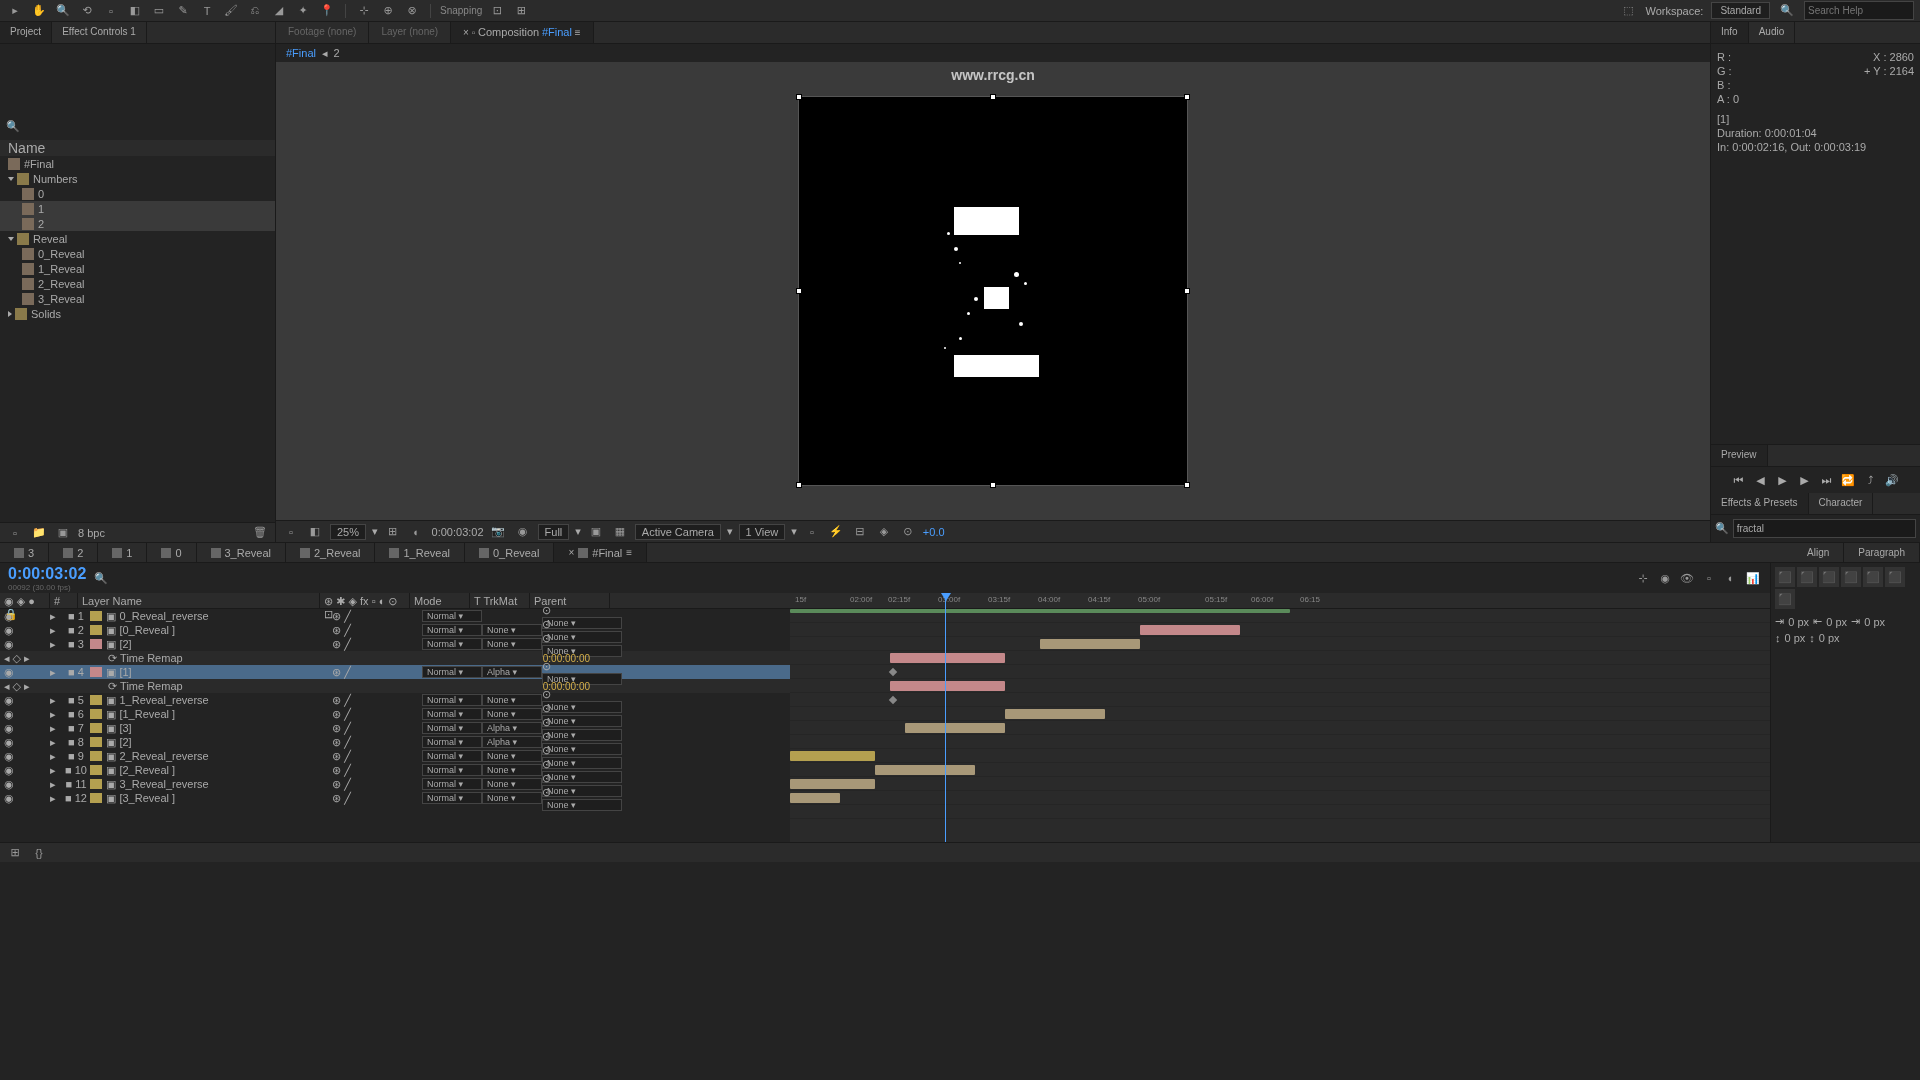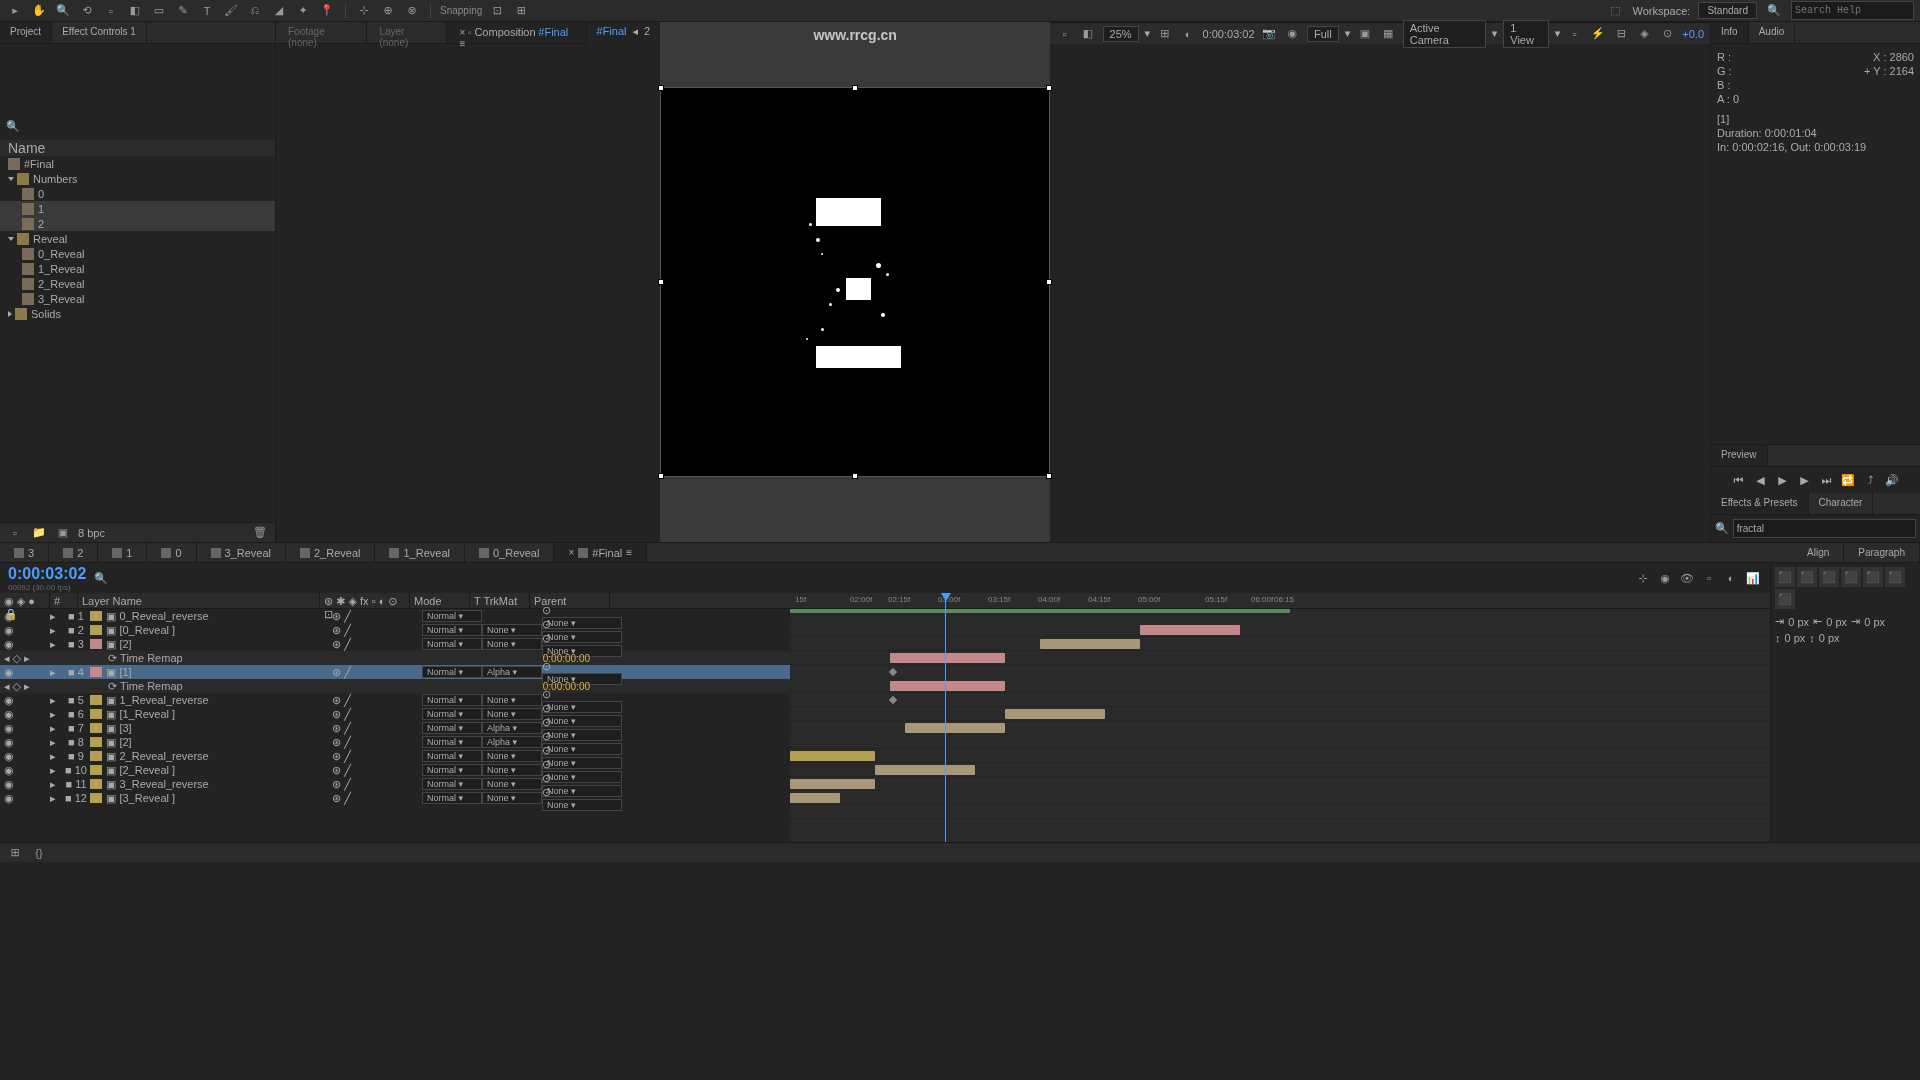--- a/index.html
+++ b/index.html
@@ -20,21 +20,21 @@
 .proj-header{height:16px;background:#2b2b2b;padding:2px 8px;font-size:14px;display:flex;align-items:center}
 .proj-tree{flex:1;overflow:auto}
 .proj-item{height:15px;display:flex;align-items:center;padding-left:8px;cursor:pointer;font-size:10px}
 .proj-item.highlighted{background:#3a3a3a}
 .proj-icon{width:12px;height:12px;margin-right:4px;background:#888}
 .proj-icon.folder{background:#8a7a4a}
 .proj-icon.comp{background:#7a6a5a}
 .indent-1{padding-left:22px}
 .triangle{display:inline-block;width:0;height:0;border-left:4px solid #aaa;border-top:3px solid transparent;border-bottom:3px solid transparent;margin-right:3px}
 .triangle.open{border-top:4px solid #aaa;border-left:3px solid transparent;border-right:3px solid transparent;border-bottom:none}
-.center-panel{flex:1;background:#232323;display:flex;flex-direction:row}
+.center-panel{flex:1;background:#232323;display:flex;flex-direction:column}
 .comp-tabs{height:22px;background:#2b2b2b;display:flex;border-bottom:1px solid #1a1a1a}
 .comp-tab{padding:4px 12px;font-size:10px;border-right:1px solid #1a1a1a;cursor:pointer;color:#666}
 .comp-tab.active{background:#232323;color:#aaa}
 .comp-crumb{height:18px;padding:2px 10px;font-size:10px;display:flex;align-items:center;gap:6px}
 .comp-link{color:#4a9eff;cursor:pointer}
 .viewer{flex:1;display:flex;align-items:center;justify-content:center;background:#3a3a3a;position:relative}
 .canvas{width:390px;height:390px;background:#000;position:relative;border:1px solid #555}
 .handle{position:absolute;width:6px;height:6px;background:#fff;border:1px solid #000}
 .h-tl{top:-3px;left:-3px}.h-tm{top:-3px;left:50%;margin-left:-3px}.h-tr{top:-3px;right:-3px}
 .h-ml{top:50%;left:-3px;margin-top:-3px}.h-mr{top:50%;right:-3px;margin-top:-3px}
@@ -124,21 +124,21 @@
   <div class="tool-btn">⊗</div>
   <div class="tool-sep"></div>
   <span class="snap-label">Snapping</span>
   <div class="tool-btn">⊡</div>
   <div class="tool-btn">⊞</div>
   <div class="workspace-area">
     <div class="tool-btn">⬚</div>
     <span>Workspace:</span>
     <div class="workspace-dd">Standard</div>
     <div class="tool-btn">🔍</div>
-    <input class="search-box" style="width: 123px; font-family: Liberation Mono, monospace;" placeholder="Search Help">
+    <input class="search-box" style="width: 110px;" placeholder="Search Help">
   </div>
 </div>
 
 <div class="main-area">
 
   <div class="left-panel">
     <div class="panel-tabs">
       <div class="panel-tab active">Project</div>
       <div class="panel-tab">Effect Controls  1</div>
     </div>
@@ -586,21 +586,21 @@
             <span class="time-tick" style="left:5px">15f</span>
             <span class="time-tick" style="left:60px">02:00f</span>
             <span class="time-tick" style="left:98px">02:15f</span>
             <span class="time-tick" style="left:148px">03:00f</span>
             <span class="time-tick" style="left:198px">03:15f</span>
             <span class="time-tick" style="left:248px">04:00f</span>
             <span class="time-tick" style="left:298px">04:15f</span>
             <span class="time-tick" style="left:348px">05:00f</span>
             <span class="time-tick" style="left:415px">05:15f</span>
             <span class="time-tick" style="left:461px">06:00f</span>
-            <span class="time-tick" style="left:484px">06:15</span>
+            <span class="time-tick" style="left:510px">06:15</span>
           </div>
           <div class="track-row">
               <div class="clip clip-green" style="left:0;width:500px"></div>
             </div>
           <div class="track-row">
               <div class="clip clip-pink" style="left:350px;width:100px"></div>
             </div>
           <div class="track-row">
               <div class="clip clip-tan" style="left:250px;width:100px"></div>
             </div>

